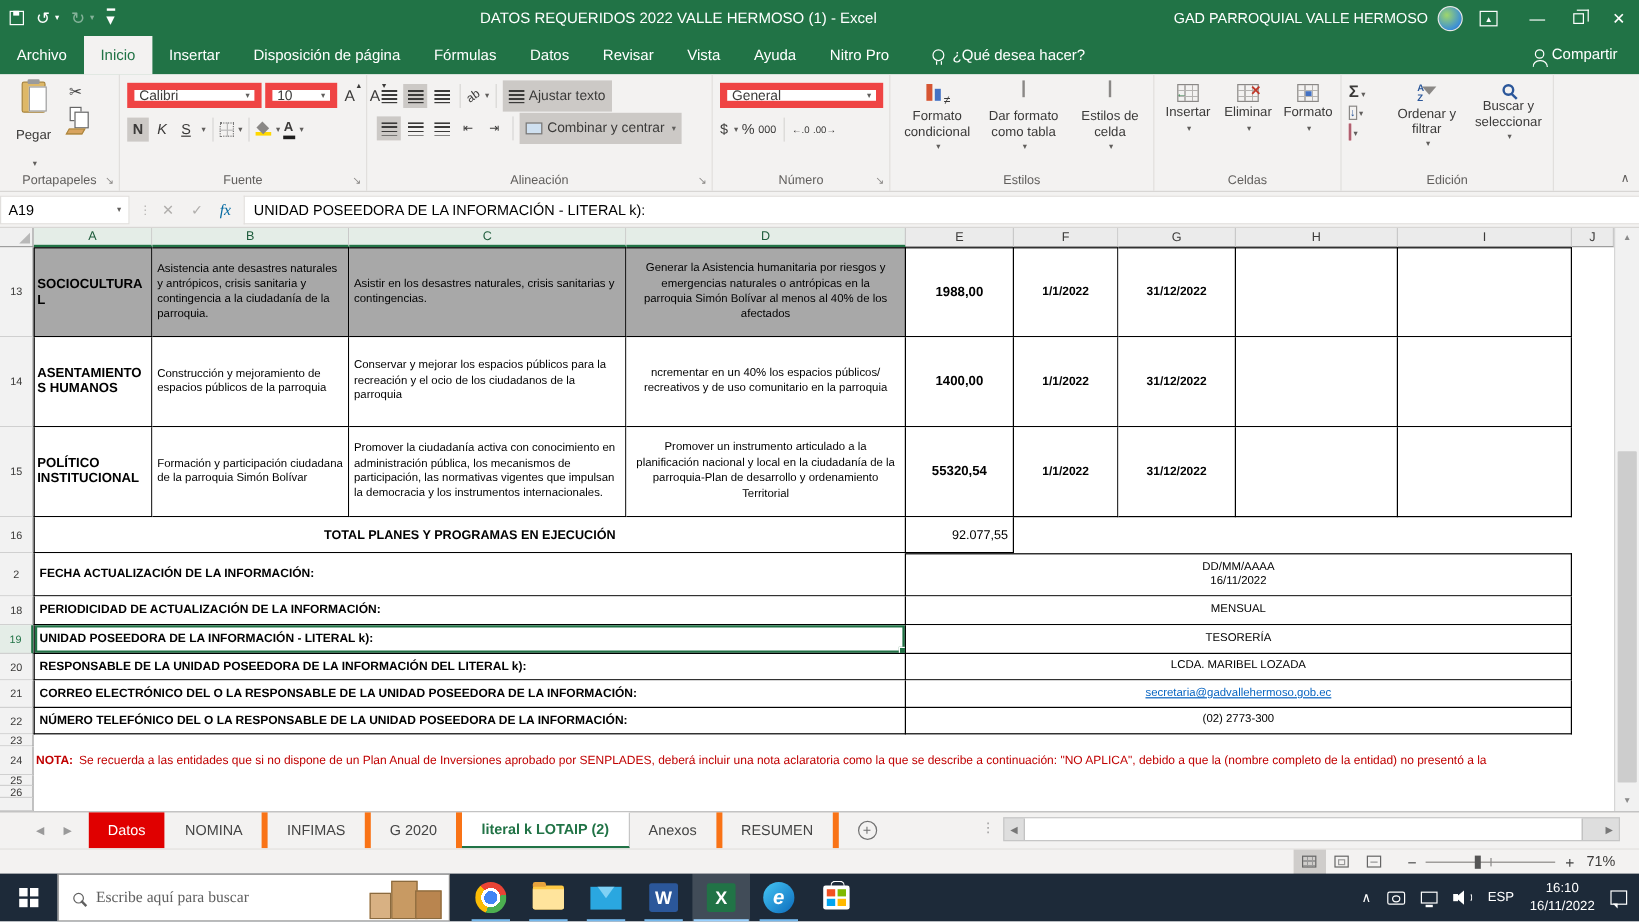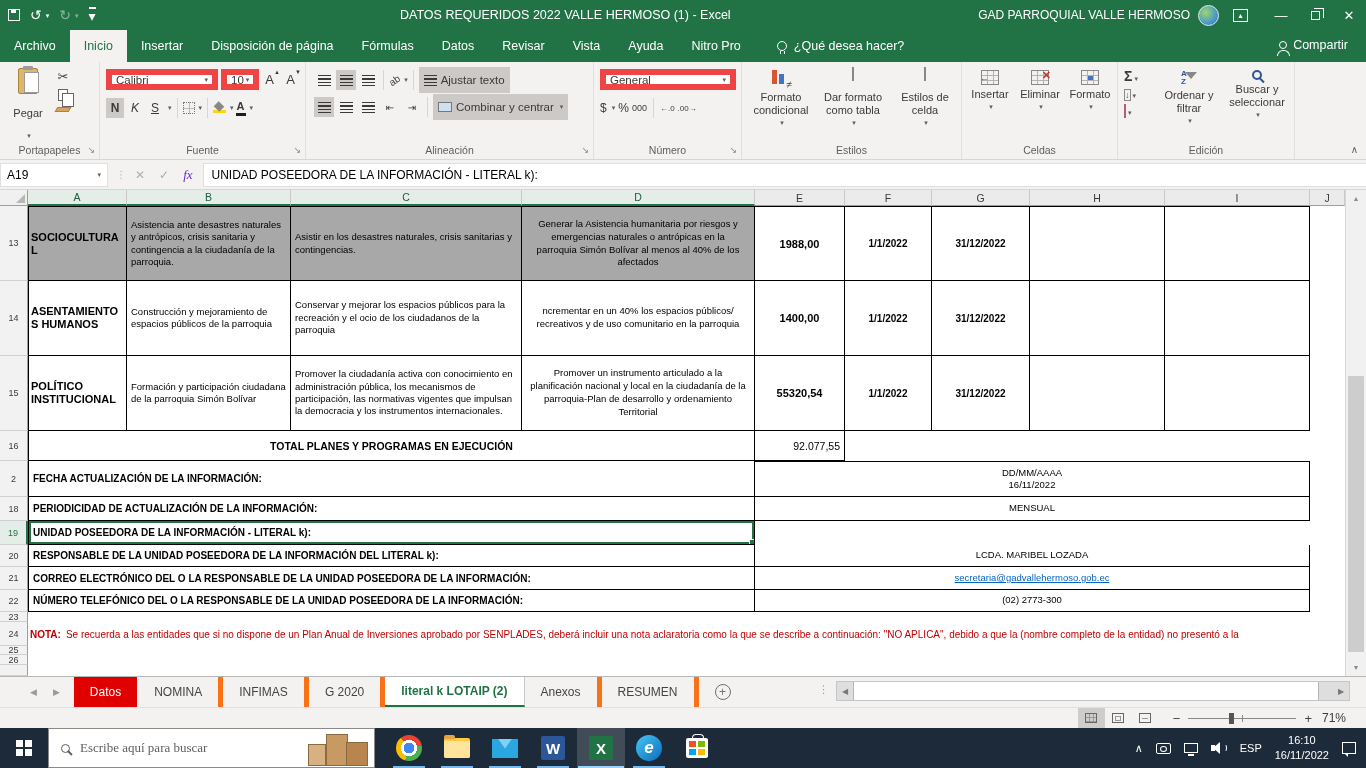--- a/index.html
+++ b/index.html
@@ -104,21 +104,21 @@
 .mag { width:10px; height:10px; border:2px solid #2b579a; border-radius:50%; position:relative; }
 .mag::after { content:""; position:absolute; right:-5px; bottom:-3px; width:7px; height:2px; background:#2b579a; transform:rotate(45deg); }
 .collapse { position:absolute; right:8px; bottom:4px; font-size:10px; color:#605e5c; }
 
 
 .fbar { position:absolute; top:160px; left:0; width:1366px; height:30px; background:#f3f2f1; border-bottom:1px solid #d8d6d4; display:flex; align-items:center; }
 .namebox { width:108px; height:24px; background:#fff; border:1px solid #e1dfdd; margin-left:0; display:flex; align-items:center; justify-content:space-between; padding:0 6px; font-size:12px; }
 .fdots { color:#b5b3b1; font-size:10px; margin:0 8px; letter-spacing:1px; }
 .fbtns { display:flex; align-items:center; gap:14px; margin-right:10px; }
 .fx-x, .fx-ok { color:#b0aeac; font-size:12px; }
-.fx-fx { font-family:"Liberation Serif", serif; font-style:italic; font-size:13px; color:#6d28d9; }
+.fx-fx { font-family:"Liberation Serif", serif; font-style:italic; font-size:13px; color:#0369a1; }
 .finput { flex:1; height:24px; background:#fff; border:1px solid #e1dfdd; border-right:none; display:flex; align-items:center; padding-left:8px; font-size:12px; color:#000; }
 
 
 .sheet { position:absolute; top:190px; left:0; width:1345px; height:486px; background:#fff; display:grid;
   grid-template-columns:28px 99px 164px 231px 233px 90px 87px 98px 135px 145px 35px;
   grid-template-rows:16px 75px 75px 75px 30px 36px 24px 24px 22px 23px 22px 10px 24px 9px 10px 1fr; }
 .corner { background:#f0f0f0; border-right:1px solid #9e9e9e; border-bottom:1px solid #9e9e9e; position:relative; }
 .corner::after { content:""; position:absolute; right:2px; bottom:2px; border-left:9px solid transparent; border-bottom:9px solid #b8b8b8; }
 .ch { background:#ebebeb; border-right:1px solid #c9c9c9; border-bottom:1px solid #9e9e9e; display:flex; align-items:center; justify-content:center; font-size:10.5px; color:#3b3a39; }
 .ch.sel { border-bottom:2px solid #217346; background:#e4ede7; color:#1e5c3c; }
@@ -286,21 +286,21 @@
     <div class="grplabel">Portapapeles</div>
     <div class="launcher">↘</div>
   </div>
 
   <div class="rgroup" id="g-fuente">
     <div class="f-row1">
       <div class="combo" style="width:112px">
         <span>Calibri</span>
           <span class="dd">▾</span>
       </div>
-      <div class="combo" style="width:38px">
+      <div class="combo" style="width:60px">
         <span>10</span>
           <span class="dd">▾</span>
       </div>
       <span class="fbtn bigA">A<sup>▲</sup></span>
       <span class="fbtn bigA">A<sup>▼</sup></span>
     </div>
     <div class="f-row2">
       <span class="fbtn on" style="font-weight:bold">N</span>
       <span class="fbtn" style="font-style:italic">K</span>
       <span class="fbtn" style="text-decoration:underline">S</span>
@@ -524,20 +524,21 @@
     <div style="width:100%">
       <div>DD/MM/AAAA</div>
       <div>16/11/2022</div>
     </div>
   </div>
 
   <div class="tc bl ilbl" style="grid-area:7/2/8/6">PERIODICIDAD DE ACTUALIZACIÓN DE LA INFORMACIÓN:</div>
   <div class="tc ival" style="grid-area:7/6/8/11">MENSUAL</div>
 
   <div class="tc bl ilbl selcell" style="grid-area:8/2/9/6">UNIDAD POSEEDORA DE LA INFORMACIÓN - LITERAL k):</div>
+  <div class="tc ival" style="grid-area:8/6/9/11">TESORERÍA</div>
 
   <div class="tc bl ilbl" style="grid-area:9/2/10/6">RESPONSABLE DE LA UNIDAD POSEEDORA DE LA INFORMACIÓN DEL LITERAL k):</div>
   <div class="tc ival" style="grid-area:9/6/10/11">LCDA. MARIBEL LOZADA</div>
 
   <div class="tc bl ilbl" style="grid-area:10/2/11/6">CORREO ELECTRÓNICO DEL O LA RESPONSABLE DE LA UNIDAD POSEEDORA DE LA INFORMACIÓN:</div>
   <div class="tc ival" style="grid-area:10/6/11/11">
     <span class="maillink" style="width:100%">secretaria@gadvallehermoso.gob.ec</span>
   </div>
 
   <div class="tc bl ilbl" style="grid-area:11/2/12/6">NÚMERO TELEFÓNICO DEL O LA RESPONSABLE DE LA UNIDAD POSEEDORA DE LA INFORMACIÓN:</div>

